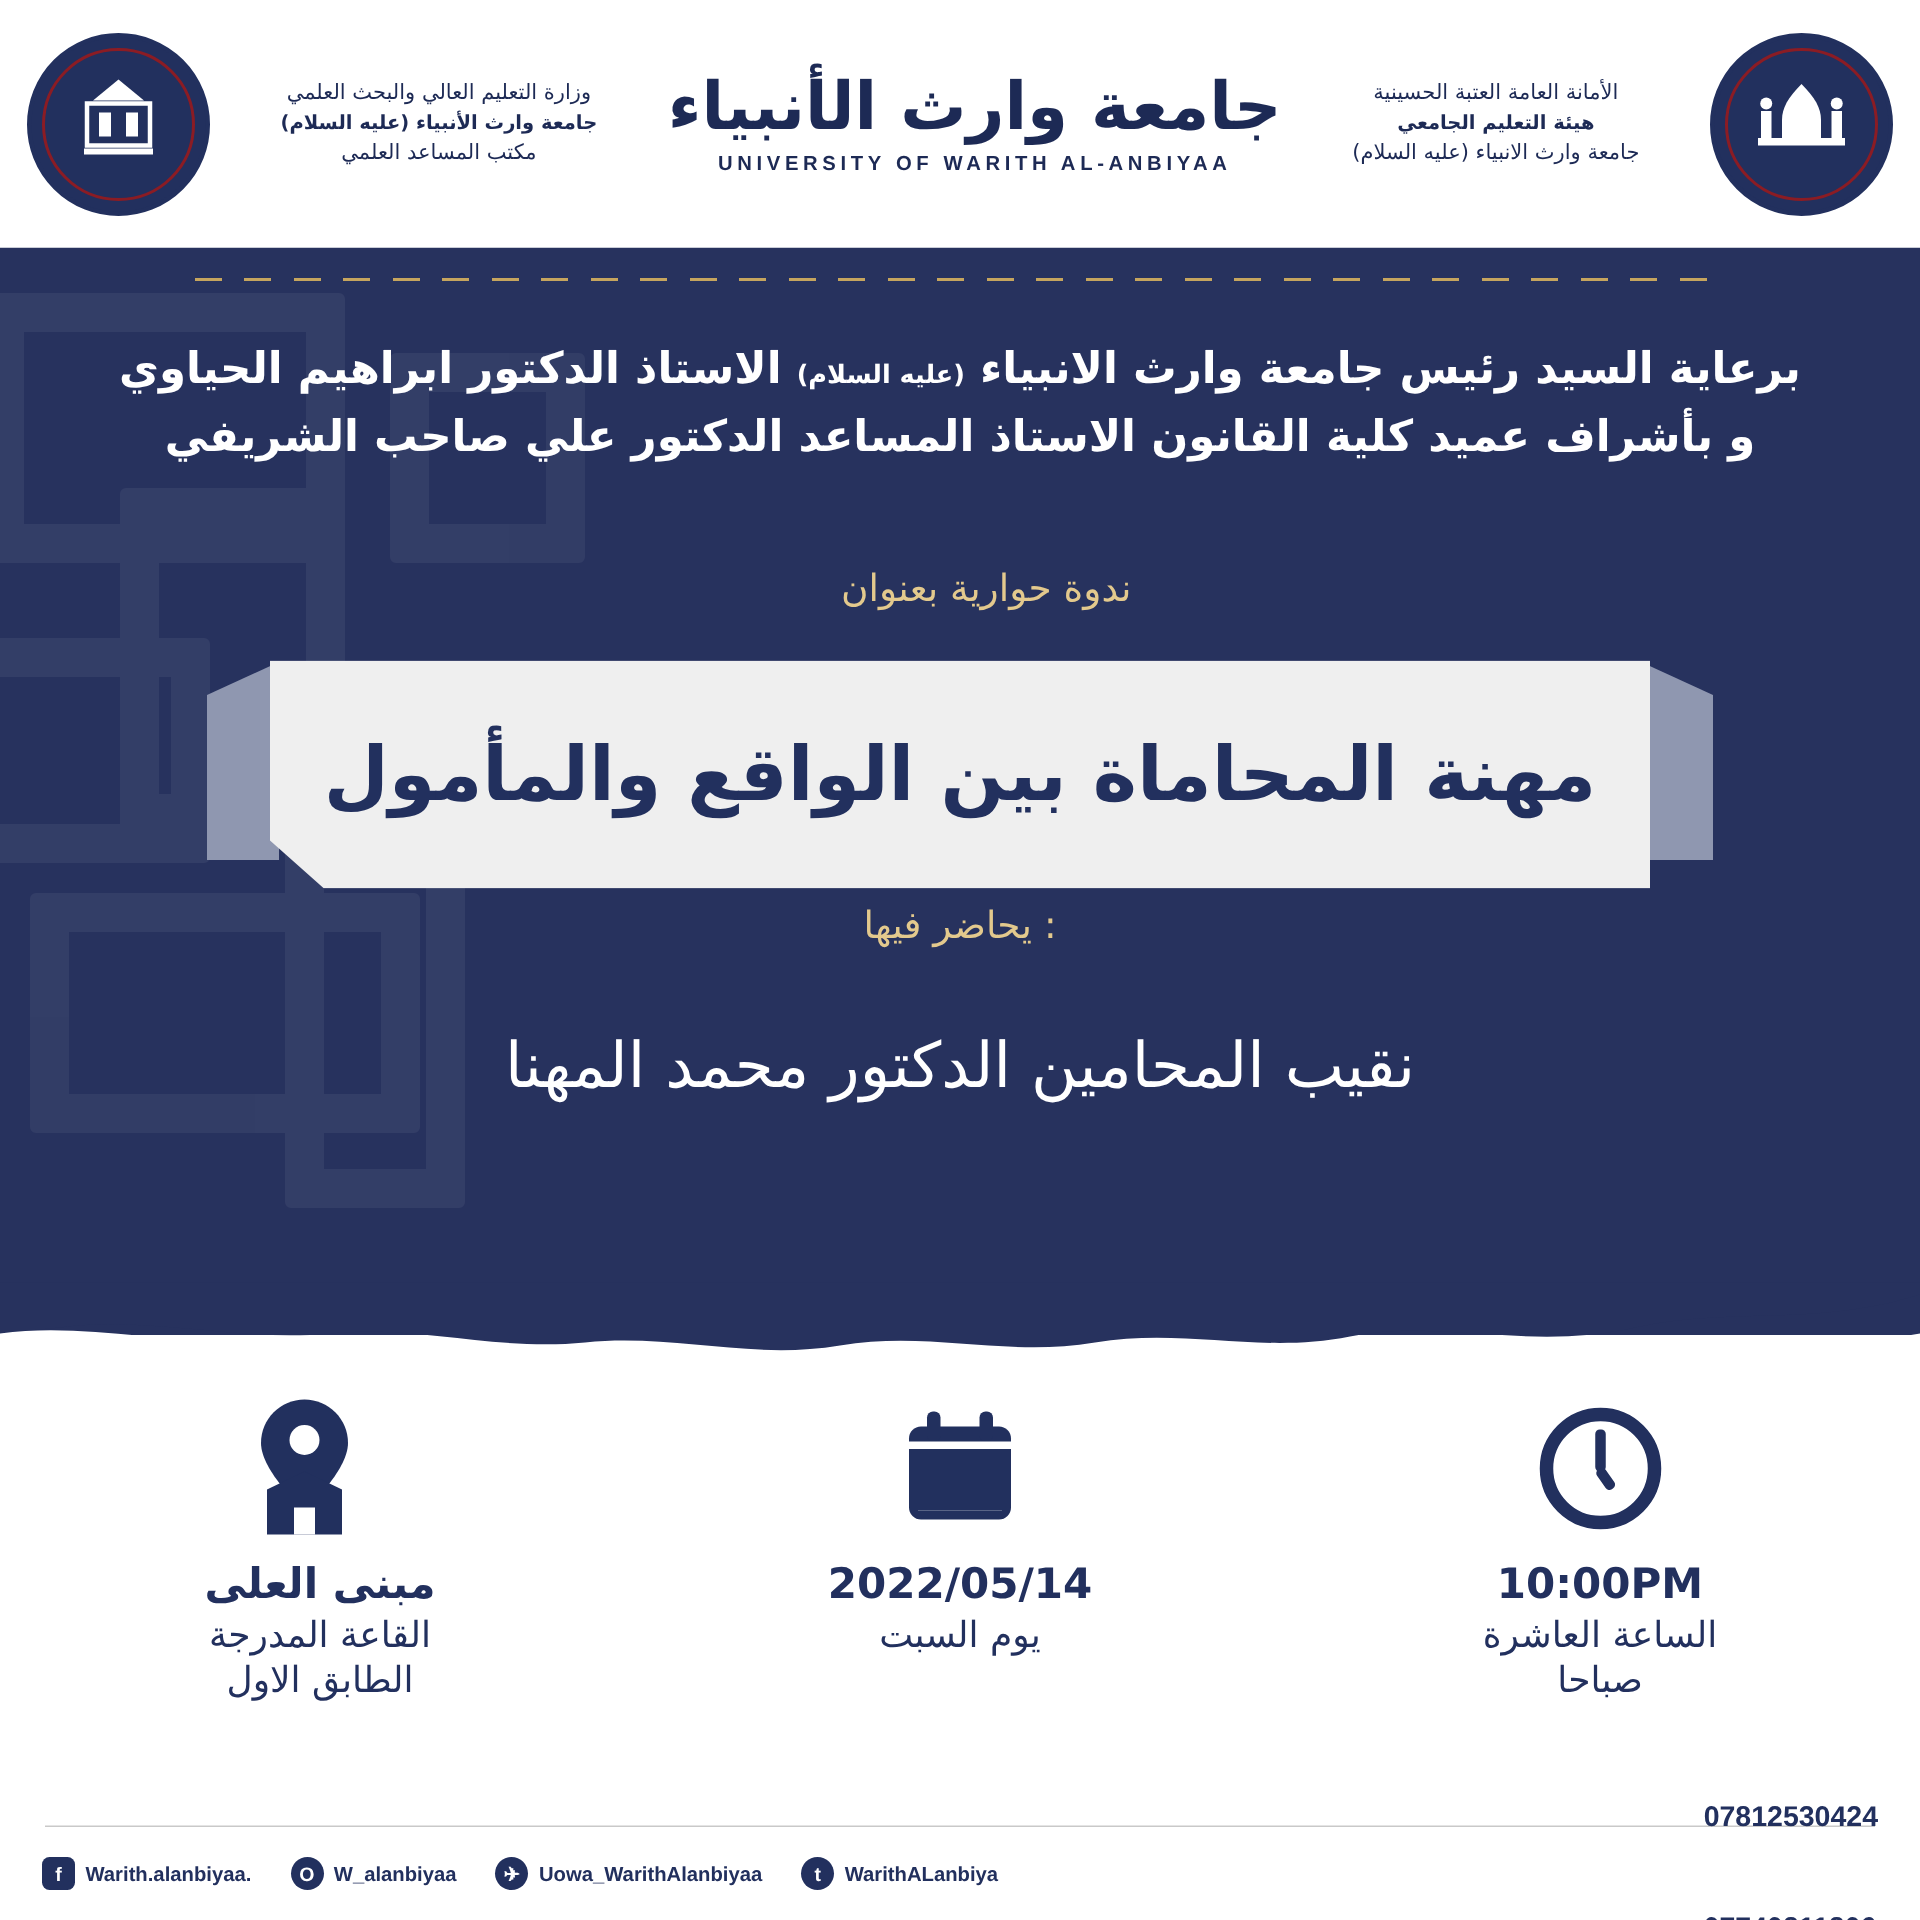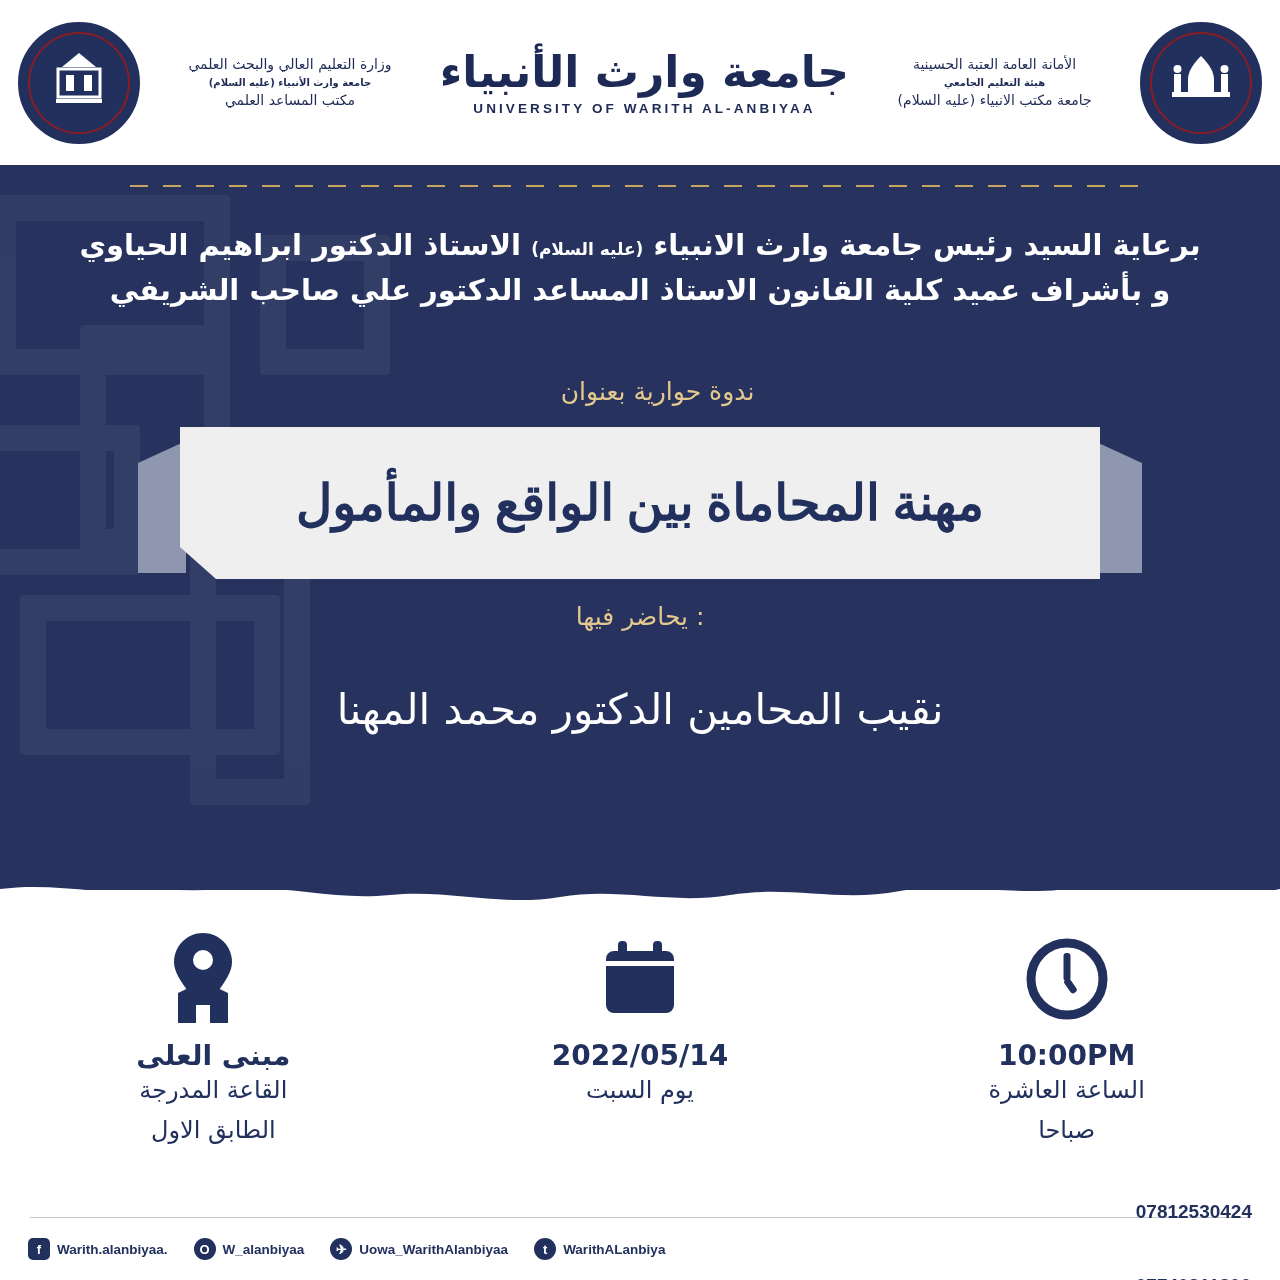--- a/index.html
+++ b/index.html
@@ -47,21 +47,21 @@
 
   .hdr-text {
     text-align:center;
     color:#1d2a55;
     line-height:1.5;
     font-size:15px;
     font-weight:bold;
     padding:0 6px;
   }
   .hdr-text .sm { font-size:14px; font-weight:normal; }
-  .hdr-text .md { font-size:10px; font-weight:bold; }
+  .hdr-text .md { font-size:13px; font-weight:bold; }
 
   .center-logo {
     display:flex; flex-direction:column; align-items:center; justify-content:flex-end;
     flex:0 0 auto;
   }
   .center-logo .arabicmark {
     font-size:44px; font-weight:bold; color:#1d2a55; letter-spacing:-1px;
     line-height:1.05;
     white-space:nowrap;
     font-family:"DejaVu Sans", sans-serif;
@@ -121,24 +121,24 @@
   
   .ribbon-wrap {
     position:absolute; top:262px; left:0; width:1280px; height:160px; z-index:3;
   }
   .ribbon-shadow-r, .ribbon-shadow-l {
     position:absolute; top:14px; width:48px; height:132px; background:#8f97b0;
   }
   .ribbon-shadow-r { right:138px; clip-path:polygon(0 0,100% 22px,100% 132px,0 100%); }
   .ribbon-shadow-l { left:138px;  clip-path:polygon(100% 0,0 22px,0 132px,100% 100%); }
   .ribbon {
-    position:absolute; top:0; left:180px; right:180px; height:152px;
+    position:absolute; top:13px; left:180px; right:180px; height:152px;
     background:#efefef;
     clip-path:polygon(0 0, 100% 0, 100% 100%, 36px 100%, 0 calc(100% - 32px));
-    display:flex; align-items:center; justify-content:center;font-family:Liberation Serif, serif;
+    display:flex; align-items:center; justify-content:center;
   }
   .ribbon .title {
     color:#22305e; font-size:50px; font-weight:bold; text-align:center;
     padding:0 24px;
   }
 
   .lecturer-label {
     position:absolute; top:437px; left:0; width:1280px;
     text-align:center; color:#e3c98d; font-size:25px; z-index:3;
   }
@@ -158,21 +158,21 @@
     display:flex; z-index:5;
   }
   .info-col {
     flex:1; display:flex; flex-direction:column; align-items:center;
     padding-top:10px;
     color:#22305e;
   }
   .info-icon { height:108px; display:flex; align-items:center; justify-content:center; }
   .info-main { font-size:28px; font-weight:bold; margin-top:6px; }
   .info-sub  { font-size:24px; margin-top:4px; }
-  .info-sub2 { font-size:24px; margin-top:12px; }
+  .info-sub2 { font-size:24px; margin-top:2px; }
 
   
   .footer-line {
     position:absolute; bottom:62px; left:30px; width:1220px; height:1px; background:#c9c9c9; z-index:5;
   }
   .footer {
     position:absolute; bottom:0; left:0; width:1280px; height:62px;
     display:flex; align-items:center; z-index:5; padding:0 28px;
     direction:ltr;
   }
@@ -206,21 +206,21 @@
         <rect x="55" y="22" width="7" height="18" fill="#ffffff"></rect>
         <circle cx="11.5" cy="17" r="4" fill="#ffffff"></circle>
         <circle cx="58.5" cy="17" r="4" fill="#ffffff"></circle>
         <rect x="6" y="40" width="58" height="5" fill="#ffffff"></rect>
       </svg>
     </div>
 
     <div class="hdr-text">
       <div class="sm">الأمانة العامة العتبة الحسينية</div>
       <div class="md">هيئة التعليم الجامعي</div>
-      <div class="sm">جامعة مكتب الانبياء (عليه السلام)</div>
+      <div class="sm">جامعة وارث الانبياء (عليه السلام)</div>
     </div>
 
     <div class="center-logo">
       <div class="arabicmark">جامعة وارث الأنبياء</div>
       <div class="latin">UNIVERSITY OF WARITH AL-ANBIYAA</div>
     </div>
 
     <div class="hdr-text">
       <div class="sm">وزارة التعليم العالي والبحث العلمي</div>
       <div class="md">جامعة وارث الأنبياء (عليه السلام)</div>

